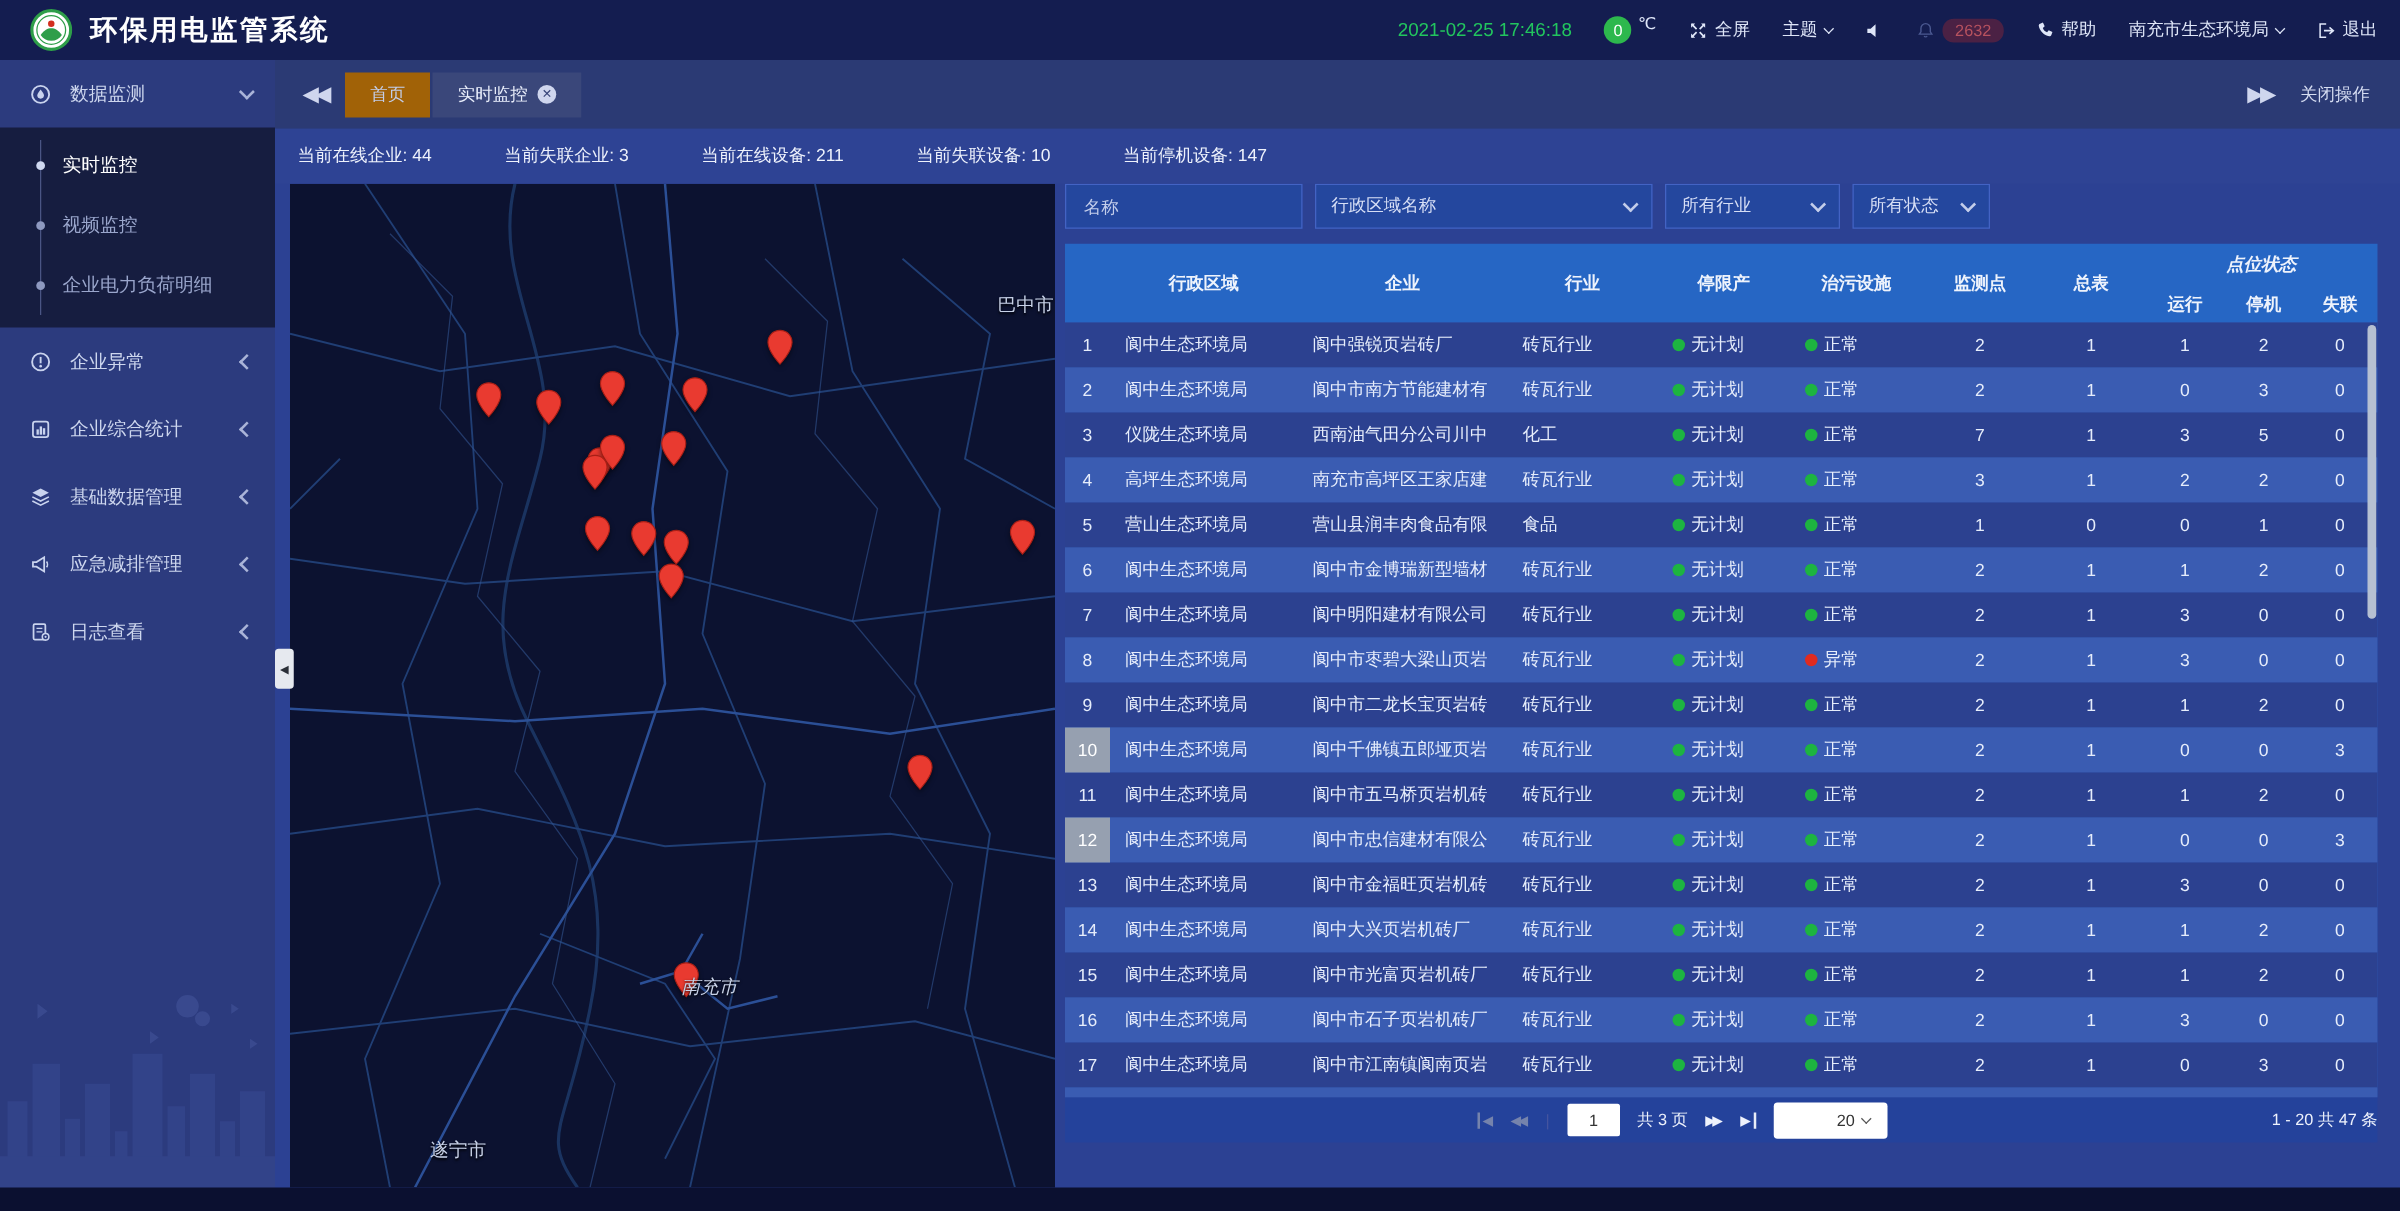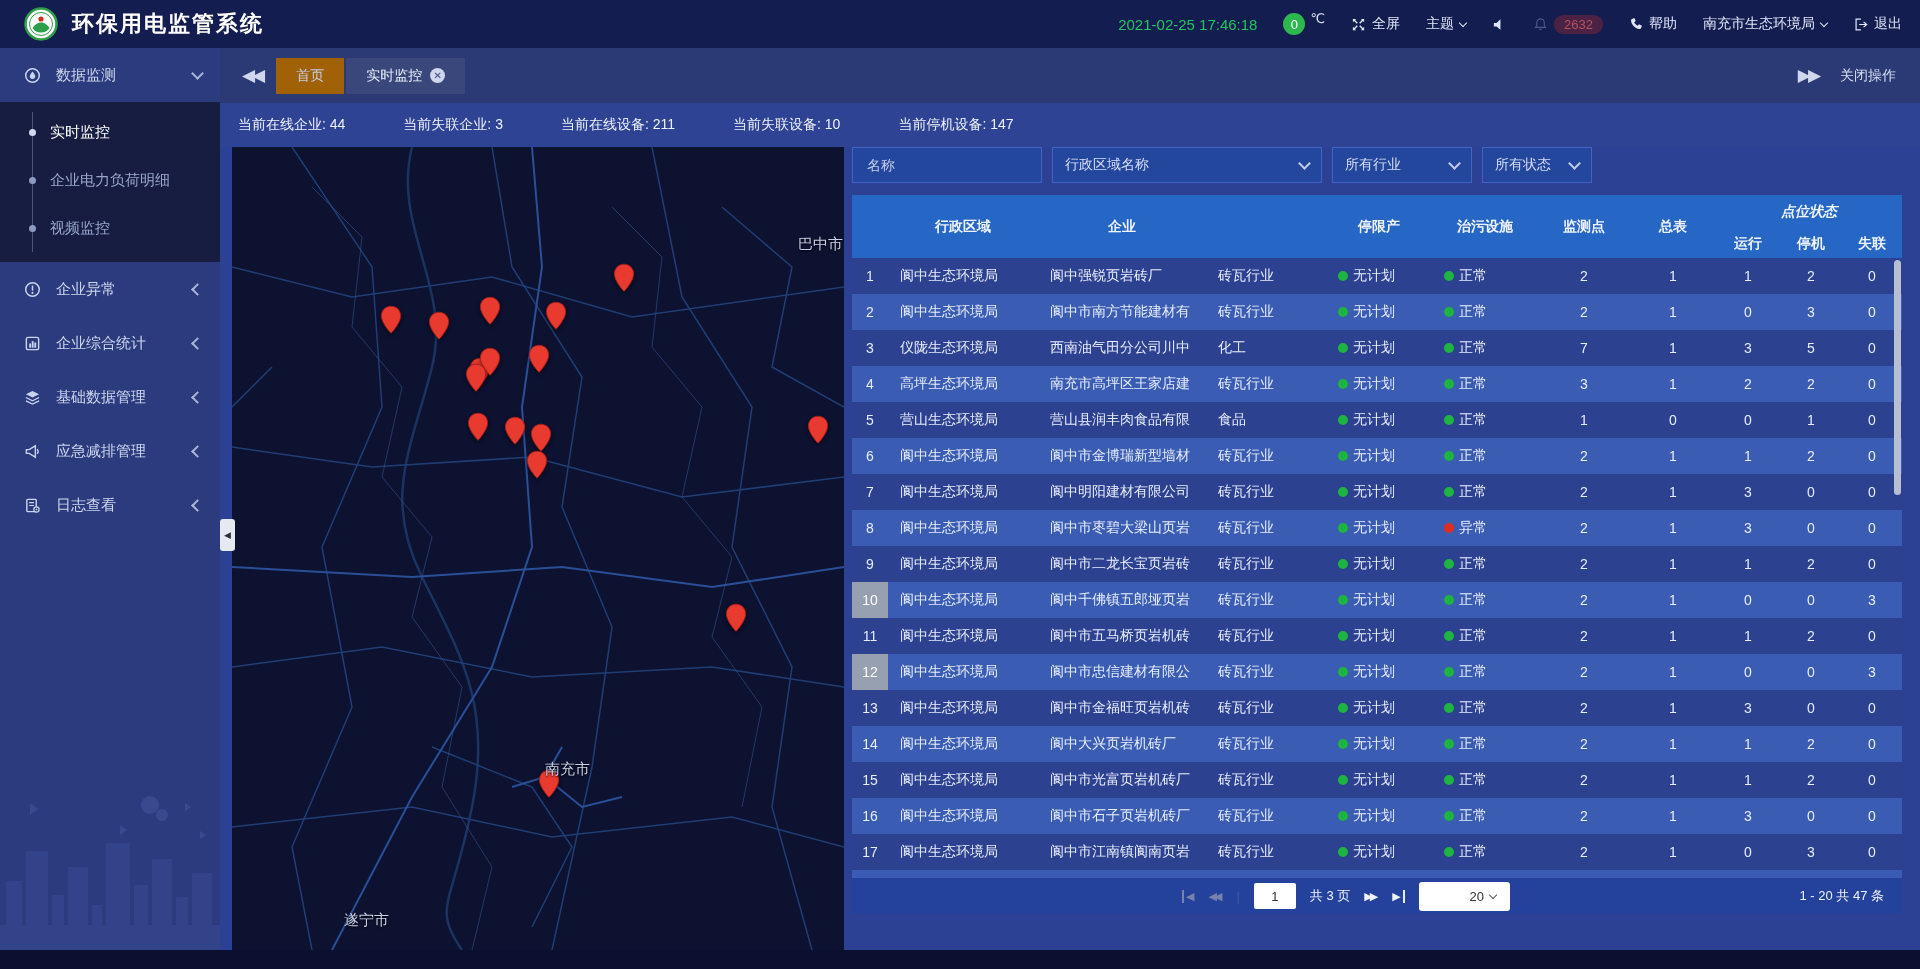--- a/index.html
+++ b/index.html
@@ -90,21 +90,21 @@
   .pager-center{display:flex;align-items:center;gap:14px;margin-left:330px;}
   .pg-ico{font-size:11px;letter-spacing:-3px;cursor:pointer;padding-right:3px;}
   .pg-ico.disabled{color:#7583ac;cursor:default;}
   .pg-first{border-left:2px solid #7583ac;padding-left:2px;}
   .pg-last{border-right:2px solid #e8edf8;padding-right:2px;letter-spacing:0;}
   .pg-divider{color:#44549f;}
   .page-input{width:38px;height:24px;border:none;border-radius:2px;background:#ffffff;color:#333;text-align:center;font-size:13px;}
   .size-select{width:54px;height:29px;background:#ffffff;color:#333;border-radius:3px;display:flex;align-items:center;
                justify-content:center;gap:6px;cursor:pointer;padding-left:37px;}
   .size-select .chev{color:#555;width:5px;height:5px;border-width:1.5px;margin-top:-3px;}
-  .pager-range{margin-left:auto;margin-right:18px;}
+  .pager-range{margin-left:auto;}
   .footer-strip{position:absolute;left:0;bottom:0;width:1920px;height:19px;background:#0b1030;z-index:40;}
 </style>
 </head>
 <body>
 
 <div class="page">
 
   <div class="topbar">
     <svg class="logo" viewBox="0 0 34 34">
       <circle cx="17" cy="17" r="15.5" fill="#ffffff" stroke="#2e9e49" stroke-width="2.5"></circle>
@@ -172,25 +172,25 @@
           <span class="mlabel">数据监测</span>
           <span class="chev cdown"></span>
         </div>
         <div class="submenu">
           <div class="subitem active">
             <span class="bullet"></span>
             <span class="slabel">实时监控</span>
           </div>
           <div class="subitem">
             <span class="bullet"></span>
-            <span class="slabel">企业电力负荷明细</span>
+            <span class="slabel">视频监控</span>
           </div>
           <div class="subitem">
             <span class="bullet"></span>
-            <span class="slabel">视频监控</span>
+            <span class="slabel">企业电力负荷明细</span>
           </div>
         </div>
         <div class="menu-group">
           <span class="micon">
             <svg viewBox="0 0 18 18" width="17" height="17">
               <circle cx="9" cy="9" r="7.2" fill="none" stroke="#c9d3ee" stroke-width="1.6"></circle>
               <rect x="8.2" y="4.8" width="1.6" height="5.4" fill="#c9d3ee"></rect>
               <circle cx="9" cy="12.6" r="1.1" fill="#c9d3ee"></circle>
             </svg>
           </span>
@@ -362,21 +362,21 @@
             </svg></div>
           <div class="pin" style="left: 493px; top: 456px;"><svg width="22" height="30" viewBox="0 0 24 32">
               <path d="M12 1C6 1 1.5 5.6 1.5 11.5c0 8.2 10.5 19 10.5 19s10.5-10.8 10.5-19C22.5 5.6 18 1 12 1z" fill="#e93a30" stroke="#a81f16" stroke-width="1"></path>
             </svg></div>
           <div class="pin" style="left: 306px; top: 622px;"><svg width="22" height="30" viewBox="0 0 24 32">
               <path d="M12 1C6 1 1.5 5.6 1.5 11.5c0 8.2 10.5 19 10.5 19s10.5-10.8 10.5-19C22.5 5.6 18 1 12 1z" fill="#e93a30" stroke="#a81f16" stroke-width="1"></path>
             </svg></div>
         </div>
       <div>
           <div class="map-label" style="left: 566px; top: 88px;">巴中市</div>
-          <div class="map-label" style="left: 313px; top: 613px;">南充市</div>
+          <div class="map-label" style="left: 313px; top: 633px; font-style: italic;">南充市</div>
           <div class="map-label" style="left: 112px; top: 764px;">遂宁市</div>
         </div>
     </div>
 
     <div class="collapse-btn">◀</div>
 
     <div class="panel">
 
       <div class="filters">
         <div class="f-input" style="width:190px;">
@@ -394,20 +394,21 @@
           <span>所有状态</span>
           <span class="chev cdown"></span>
         </div>
       </div>
 
       <div class="table-wrap">
         <div class="thead">
           <div class="th" style="grid-column:1;grid-row:1/3;"></div>
           <div class="th" style="grid-column:2;grid-row:1/3;">行政区域</div>
           <div class="th" style="grid-column:3;grid-row:1/3;">企业</div>
+          <div class="th" style="grid-column:4;grid-row:1/3;">行业</div>
           <div class="th" style="grid-column:5;grid-row:1/3;text-align:right;">停限产</div>
           <div class="th" style="grid-column:6;grid-row:1/3;">治污设施</div>
           <div class="th" style="grid-column:7;grid-row:1/3;">监测点</div>
           <div class="th" style="grid-column:8;grid-row:1/3;">总表</div>
           <div class="th group" style="grid-column:9/12;grid-row:1;">点位状态</div>
           <div class="th" style="grid-column:9;grid-row:2;">运行</div>
           <div class="th" style="grid-column:10;grid-row:2;">停机</div>
           <div class="th" style="grid-column:11;grid-row:2;">失联</div>
         </div>
         <div class="tbody">

